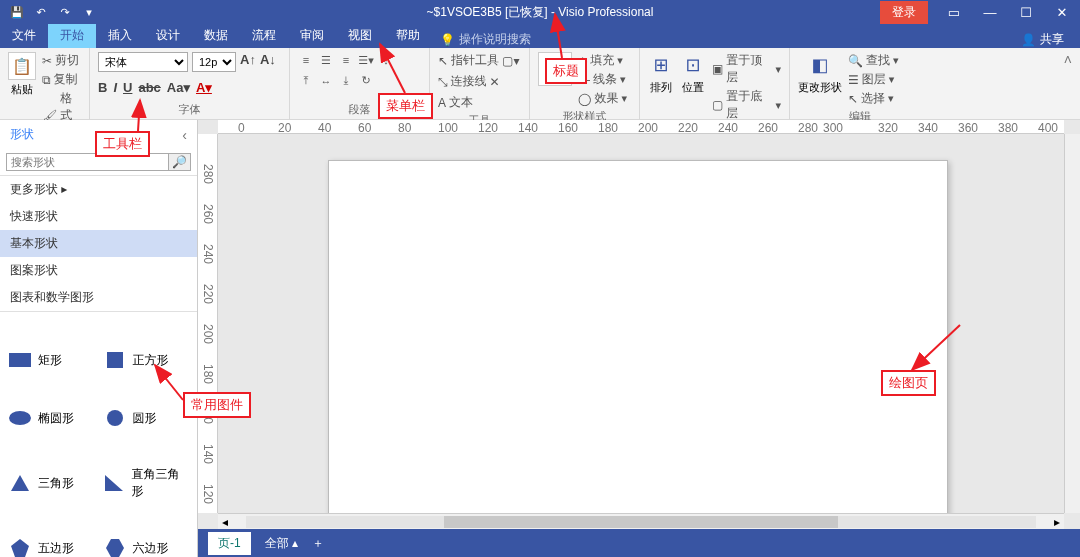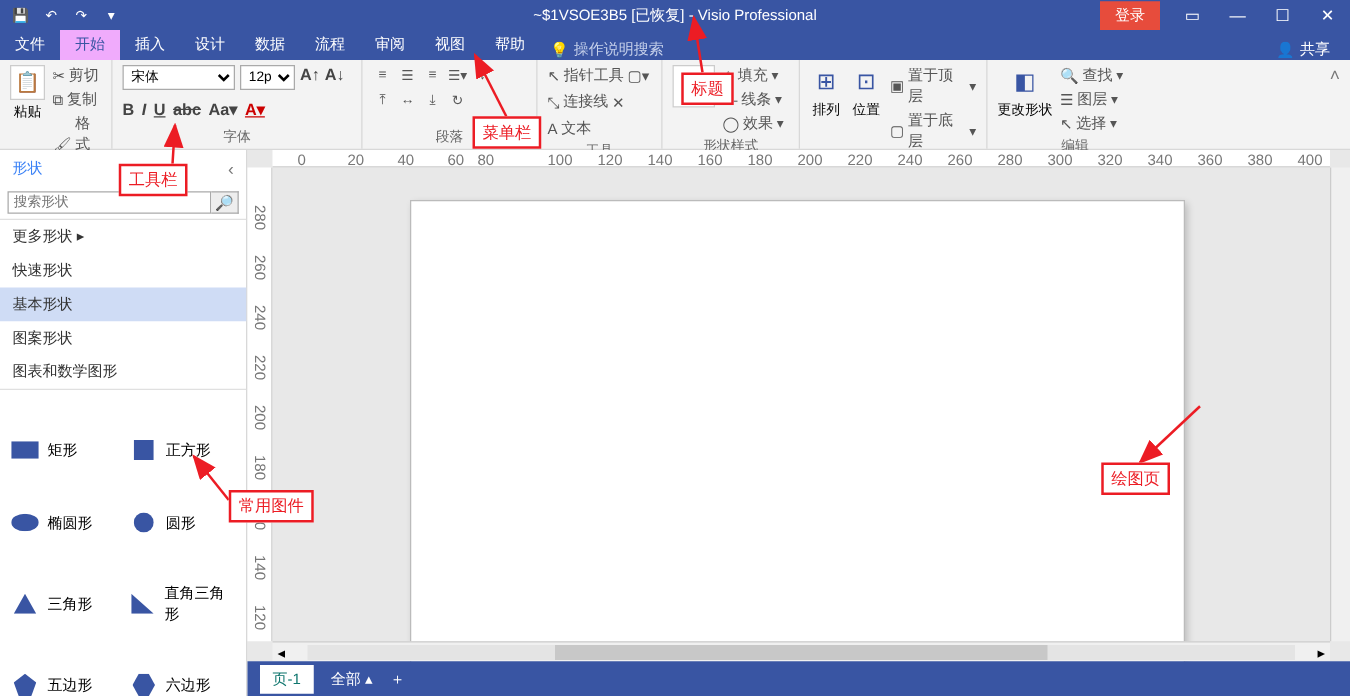--- a/index.html
+++ b/index.html
@@ -6,21 +6,21 @@
 body { background:#fff; width:1080px; height:557px; overflow:hidden; position:relative; }
 .titlebar { height:24px; background:#3955a3; color:#fff; display:flex; align-items:center; position:relative; }
 .qat { display:flex; align-items:center; gap:6px; padding-left:8px; }
 .qat-btn { width:18px; height:18px; display:flex; align-items:center; justify-content:center; color:#fff; font-size:11px; }
 .title-text { position:absolute; left:50%; transform:translateX(-50%); color:#fff; font-size:12px; }
 .title-right { position:absolute; right:0; display:flex; align-items:center; height:24px; }
 .login-btn { background:#e74c3c; color:#fff; padding:3px 12px; font-size:12px; margin-right:8px; }
 .win-btn { width:36px; height:24px; display:flex; align-items:center; justify-content:center; color:#fff; font-size:13px; }
 .menubar { height:24px; background:#3955a3; display:flex; align-items:flex-end; }
 .menu-item { color:#fff; padding:4px 12px; font-size:12px; cursor:pointer; }
-.menu-item.active { background:#f0abfc; color:#3955a3; }
+.menu-item.active { background:#7dd3fc; color:#3955a3; }
 .tell-me { color:#c5d0ea; display:flex; align-items:center; gap:4px; padding-left:8px; }
 .share { margin-left:auto; color:#fff; padding-right:16px; display:flex; align-items:center; gap:4px; }
 .ribbon { height:72px; background:#f3f3f3; border-bottom:1px solid #d8d8d8; display:flex; }
 .rg { border-right:1px solid #d8d8d8; display:flex; flex-direction:column; justify-content:space-between; padding:4px 8px 2px; }
 .rg-content { display:flex; gap:6px; align-items:flex-start; flex:1; }
 .rg-label { text-align:center; color:#666; font-size:11px; }
 .paste-big { display:flex; flex-direction:column; align-items:center; gap:2px; }
 .paste-icon { width:28px; height:28px; background:#fff; border:1px solid #ccc; display:flex; align-items:center; justify-content:center; color:#999; font-size:16px; }
 .mini-row { display:flex; align-items:center; gap:3px; color:#555; font-size:11px; margin-bottom:2px; }
 .font-box { display:flex; gap:4px; }
@@ -351,32 +351,32 @@
       </div>
   </div>
 </div>
 
 <div class="canvas-area">
   <div class="ruler-h">
     <span style="left:20px">0</span>
       <span style="left:60px">20</span>
       <span style="left:100px">40</span>
       <span style="left:140px">60</span>
-      <span style="left:164px">80</span>
+      <span style="left:180px">80</span>
       <span style="left:220px">100</span>
       <span style="left:260px">120</span>
       <span style="left:300px">140</span>
       <span style="left:340px">160</span>
       <span style="left:380px">180</span>
       <span style="left:420px">200</span>
       <span style="left:460px">220</span>
       <span style="left:500px">240</span>
       <span style="left:540px">260</span>
       <span style="left:580px">280</span>
-      <span style="left:620px">300</span>
+      <span style="left:605px">300</span>
       <span style="left:660px">320</span>
       <span style="left:700px">340</span>
       <span style="left:740px">360</span>
       <span style="left:780px">380</span>
       <span style="left:820px">400</span>
   </div>
   <div class="ruler-v">
     <span style="top:30px">280</span>
       <span style="top:70px">260</span>
       <span style="top:110px">240</span>

